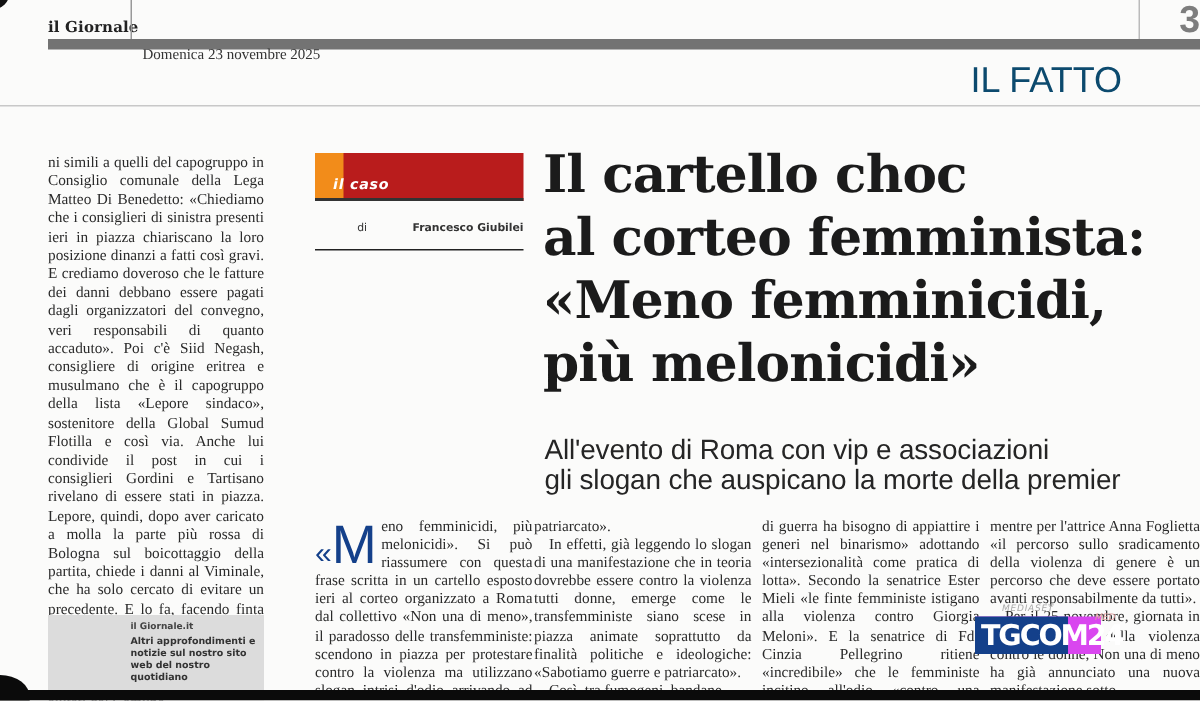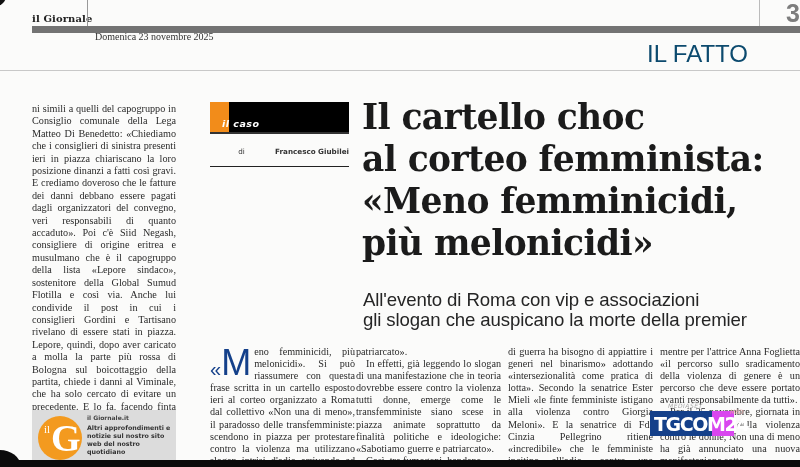--- a/index.html
+++ b/index.html
@@ -26,21 +26,21 @@
     text-align:justify; color:#2a2a2a;
   }
   .promo { position:absolute; left:32px; top:410px; width:144px; height:57px; background:#dcdcdc; }
   .promo-logo { position:absolute; left:6px; top:6px; width:44px; height:44px; border-radius:50%; background:#f39a1f; color:#fff; font-family:"Liberation Serif", serif; }
   .promo-logo .il { position:absolute; left:6px; top:7px; font-size:11px; }
   .promo-logo .g { position:absolute; left:13px; top:0px; font-size:38px; font-weight:bold; line-height:44px; }
   .promo-title { position:absolute; left:55px; top:4px; font-size:6px; font-weight:bold; color:#444; font-family:"DejaVu Sans", sans-serif; }
   .promo-text { position:absolute; left:55px; top:14px; width:86px; font-size:6.3px; line-height:8px; font-weight:bold; color:#333; font-family:"DejaVu Sans", sans-serif; }
 
   
-  .kicker { position:absolute; left:210px; top:102px; width:139px; height:30px; background:#000000; border-bottom:2px solid #333; }
+  .kicker { position:absolute; left:210px; top:102px; width:139px; height:30px; background:#b91c1c; border-bottom:2px solid #333; }
   .kicker-orange { position:absolute; left:0; top:0; width:19px; height:30px; background:#f28c1a; }
   .kicker-text { position:absolute; left:12px; top:16px; color:#fff; font-family:"DejaVu Sans", sans-serif; font-weight:bold; font-style:italic; font-size:9.5px; letter-spacing:0.5px; }
   .byline { position:absolute; left:210px; top:147px; width:139px; text-align:right; font-family:"DejaVu Sans", sans-serif; font-size:7.2px; color:#333; }
   .byline b { font-weight:bold;margin-left:28px; }
   .byline-rule { position:absolute; left:210px; top:166px; width:139px; border-top:1.5px solid #222; }
 
   
   .headline { position:absolute; left:362px; top:96px; width:440px; font-family:"DejaVu Serif", serif; font-weight:bold; font-size:34.5px; line-height:42px; color:#1b1b1b; letter-spacing:-0.6px; }
   .headline div { white-space:nowrap; }
   .deck { position:absolute; left:363px; top:290px; width:440px; font-family:"Liberation Sans", sans-serif; font-size:18.6px; line-height:20px; color:#252525; white-space:nowrap; letter-spacing:-0.1px; }
@@ -78,24 +78,20 @@
     <span class="mast-date">Domenica 23 novembre 2025</span>
     <span class="mast-section">IL FATTO</span>
     <span class="mast-sep2"></span>
     <span class="mast-page">3</span>
   </div>
   <div class="rule2"></div>
 
   <div class="leftcol">ni simili a quelli del capogruppo in Consiglio comunale della Lega Matteo Di Benedetto: «Chiediamo che i consiglieri di sinistra presenti ieri in piazza chiariscano la loro posizione dinanzi a fatti così gravi. E crediamo doveroso che le fatture dei danni debbano essere pagati dagli organizzatori del convegno, veri responsabili di quanto accaduto». Poi c'è Siid Negash, consigliere di origine eritrea e musulmano che è il capogruppo della lista «Lepore sindaco», sostenitore della Global Sumud Flotilla e così via. Anche lui condivide il post in cui i consiglieri Gordini e Tartisano rivelano di essere stati in piazza. Lepore, quindi, dopo aver caricato a molla la parte più rossa di Bologna sul boicottaggio della partita, chiede i danni al Viminale, che ha solo cercato di evitare un precedente. E lo fa, facendo finta di non sapere chi fossero gli animatori della piazza contro Israele. Gli stessi animatori che, in qualche caso, vengono foraggiati o aiutati dal Comune.</div>
 
   <div class="promo">
-    <div class="promo-logo">
-      <span class="il">il</span>
-      <span class="g">G</span>
-    </div>
     <div class="promo-title">il Giornale.it</div>
     <div class="promo-text">Altri approfondimenti e notizie sul nostro sito web del nostro quotidiano</div>
   </div>
 
   <div class="kicker">
     <div class="kicker-orange"></div>
     <span class="kicker-text">il caso</span>
   </div>
   <div class="byline">
     <span>di</span>

